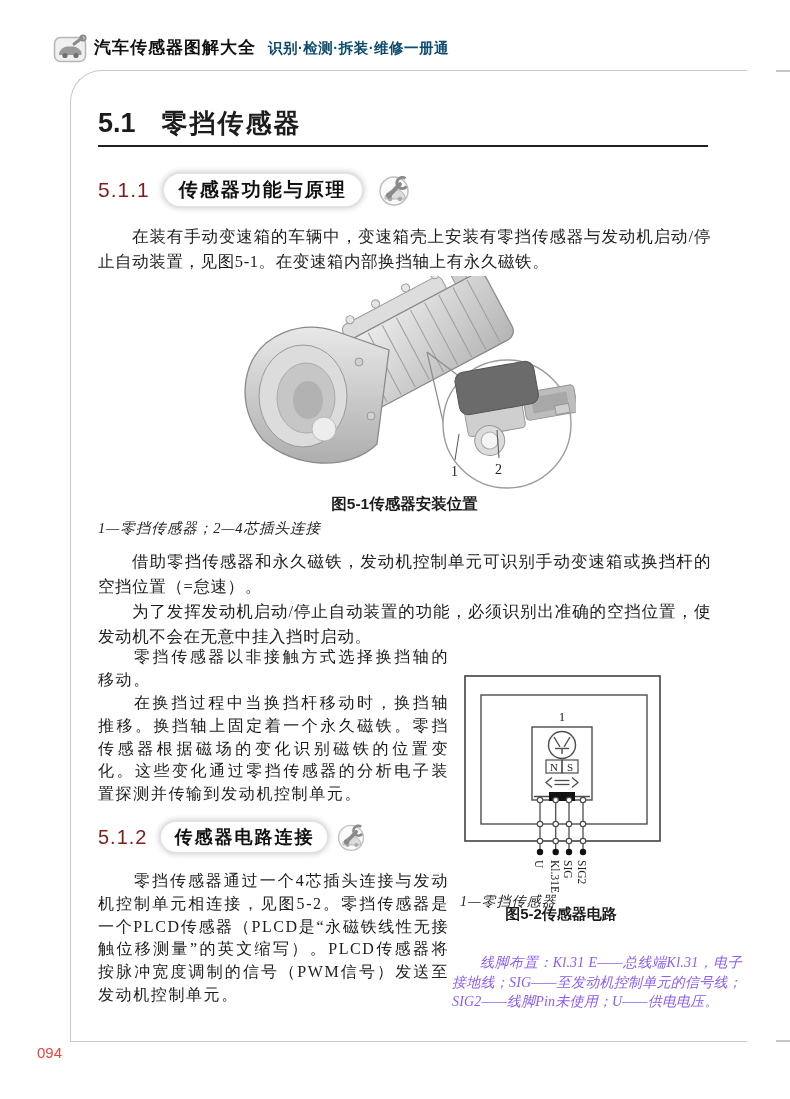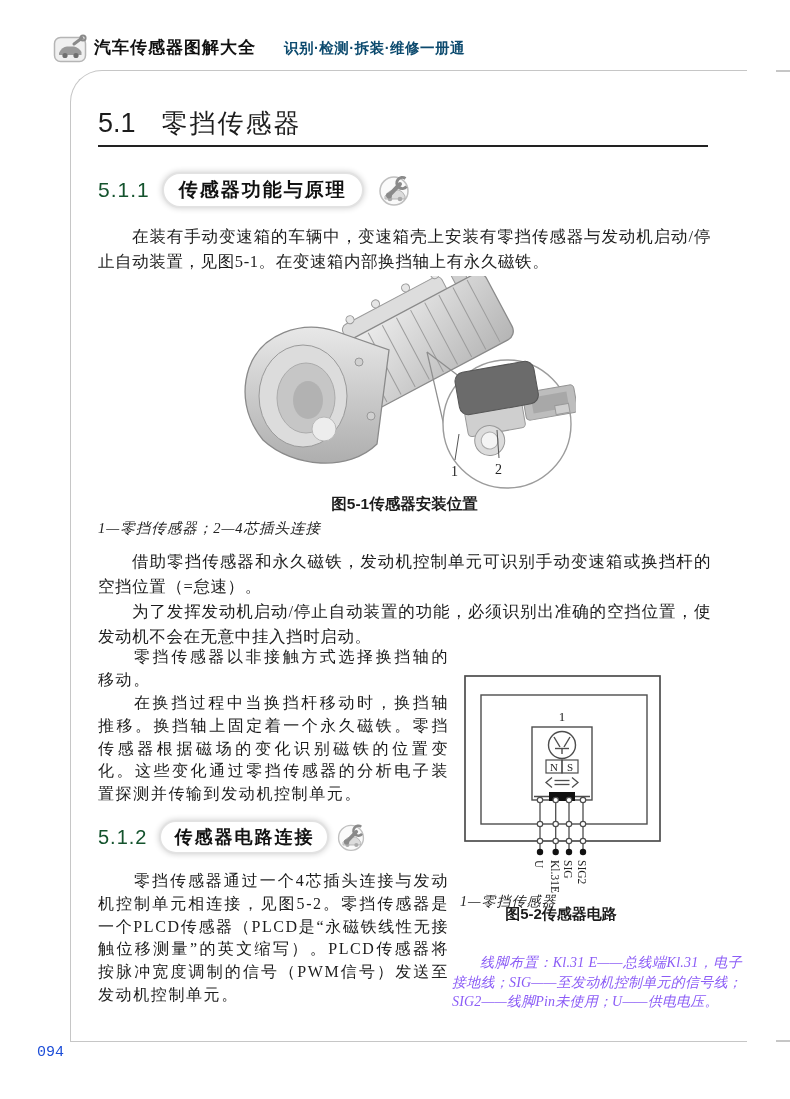--- a/index.html
+++ b/index.html
@@ -1,42 +1,42 @@
 <!DOCTYPE html>
 <html><head>
 <meta charset="utf-8">
 <style>
   * { box-sizing: border-box; margin: 0; padding: 0; }
   html, body { width: 790px; height: 1099px; background: #ffffff; position: relative;
     font-family: "Liberation Serif", "DejaVu Serif", serif; color: #1c1c1c; overflow: hidden; }
   .abs { position: absolute; }
 
   
-  .hdr { left: 94px; top: 36px; display: flex; align-items: baseline; gap: 28px;
+  .hdr { left: 94px; top: 36px; display: flex; align-items: baseline; gap: 12px;
     font-family: "Liberation Sans", "DejaVu Sans", sans-serif; }
   .hdr-title { font-size: 17px; font-weight: 700; letter-spacing: 1px; color: #111; }
   .hdr-sub { font-size: 14.5px; font-weight: 600; color: #0c4a6e; letter-spacing: 0.5px; }
 
   
   .frame { left: 70px; top: 70px; width: 677px; height: 972px;
     border: 1.5px solid #c6c6c6; border-right: none; border-radius: 32px 0 0 0; }
   .stub { width: 14px; height: 2px; background: #c6c6c6; left: 776px; }
-  .pagenum { left: 37px; top: 1044px; font-family: Liberation Mono, monospace;
-    font-size: 15px; color: #1d4ed8; }
+  .pagenum { left: 37px; top: 1044px; font-family: Liberation Sans, sans-serif;
+    font-size: 15px; color: #ef4444; }
 
   
   .h1 { left: 98px; top: 106px; display: flex; align-items: baseline; gap: 26px;
-    font-family: "Liberation Sans", "DejaVu Sans", sans-serif; font-weight: 400; }
+    font-family: "Liberation Sans", "DejaVu Sans", sans-serif; font-weight: 700; }
   .h1-no { font-size: 27px; }
   .h1-title { font-size: 26px; letter-spacing: 2px; }
   .h1-line { left: 98px; top: 145px; width: 610px; height: 2px; background: #222; }
 
   .h2 { display: flex; align-items: center; gap: 12px;
     font-family: "Liberation Sans", "DejaVu Sans", sans-serif; }
-  .h2-no { font-size: 21px; color: #14532d; letter-spacing: 1px; }
+  .h2-no { font-size: 21px; color: #7f1d1d; letter-spacing: 1px; }
   .badge { background: #fff; border: 2px solid #e2e2e2; border-radius: 18px;
     box-shadow: 0 0 6px rgba(0,0,0,0.20); padding: 3px 15px;
     font-size: 19px; font-weight: 700; letter-spacing: 2px; color: #111; white-space: nowrap; text-align: right; }
   .h2a { left: 98px; top: 172px; }
 
   
   .para { font-size: 16.5px; line-height: 25.3px; letter-spacing: 0.6px;
     text-align: justify; text-indent: 34px; width: 613px; left: 98px; }
   .colpara { font-size: 16px; line-height: 22.8px; letter-spacing: 1.6px;
     text-align: justify; text-indent: 36px; width: 351px; }

